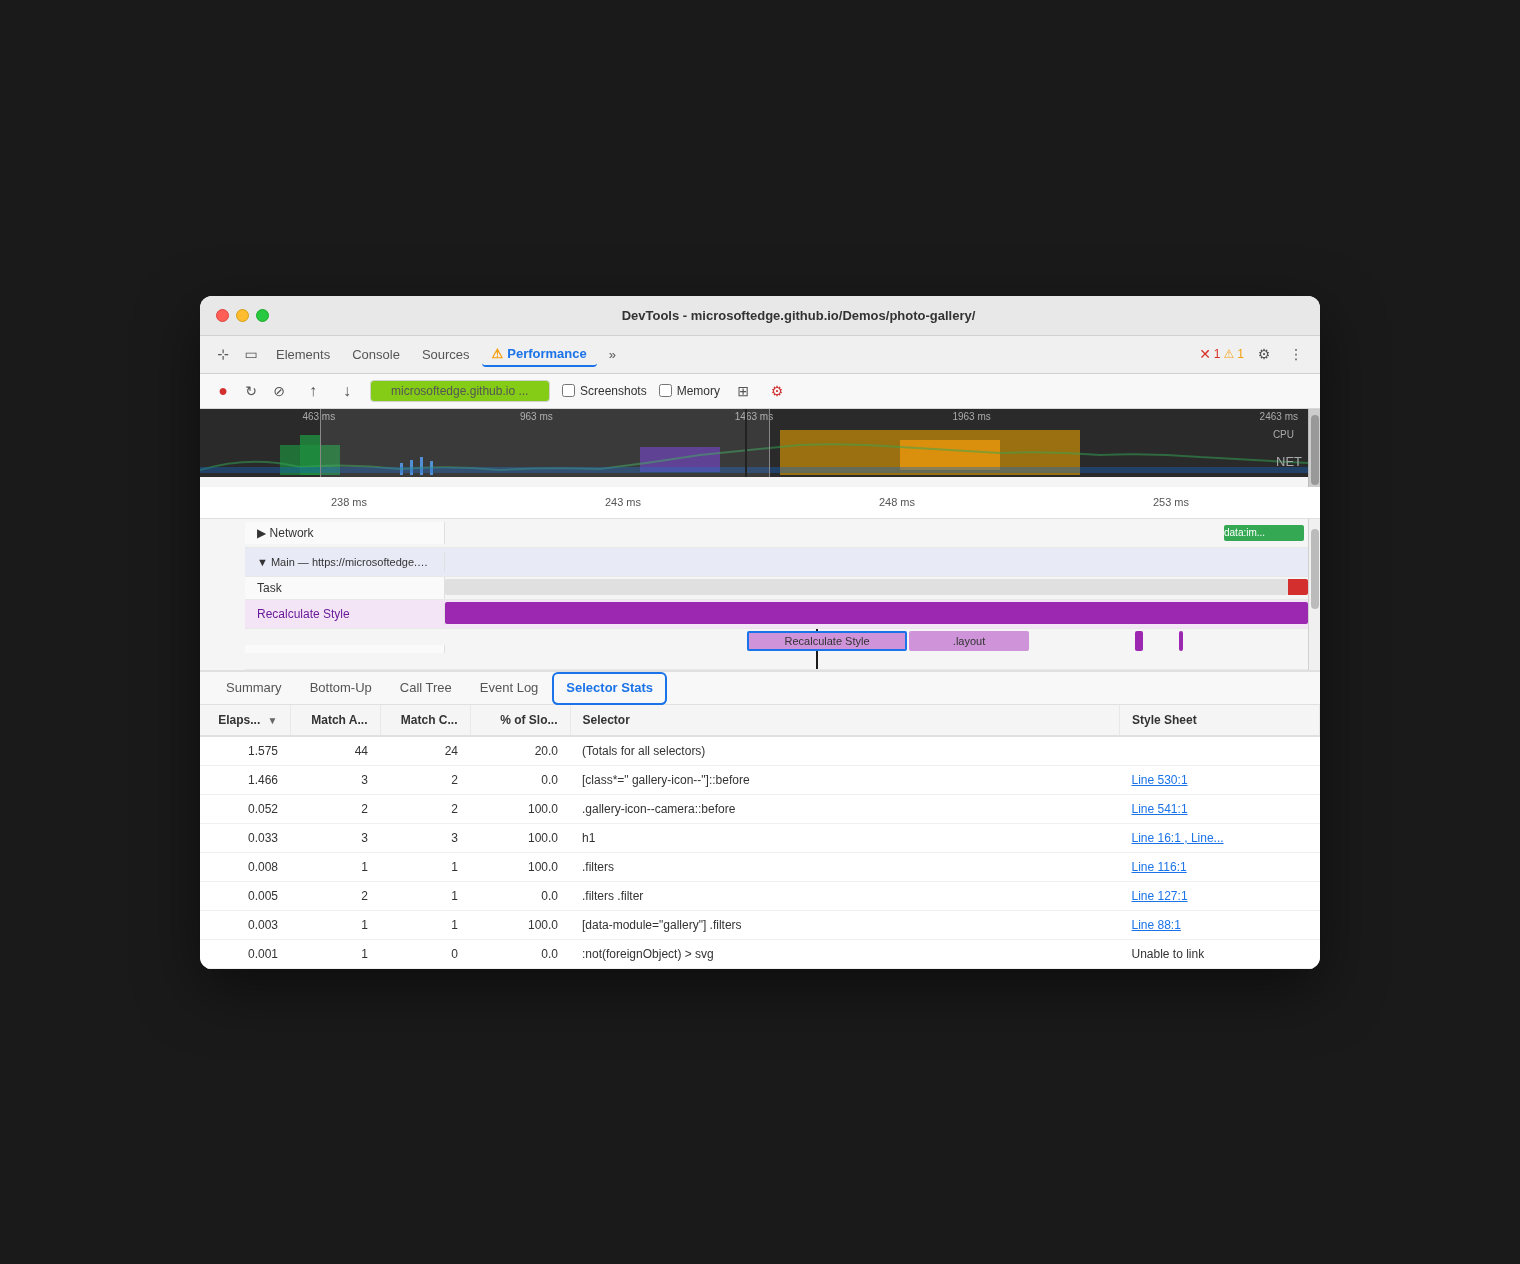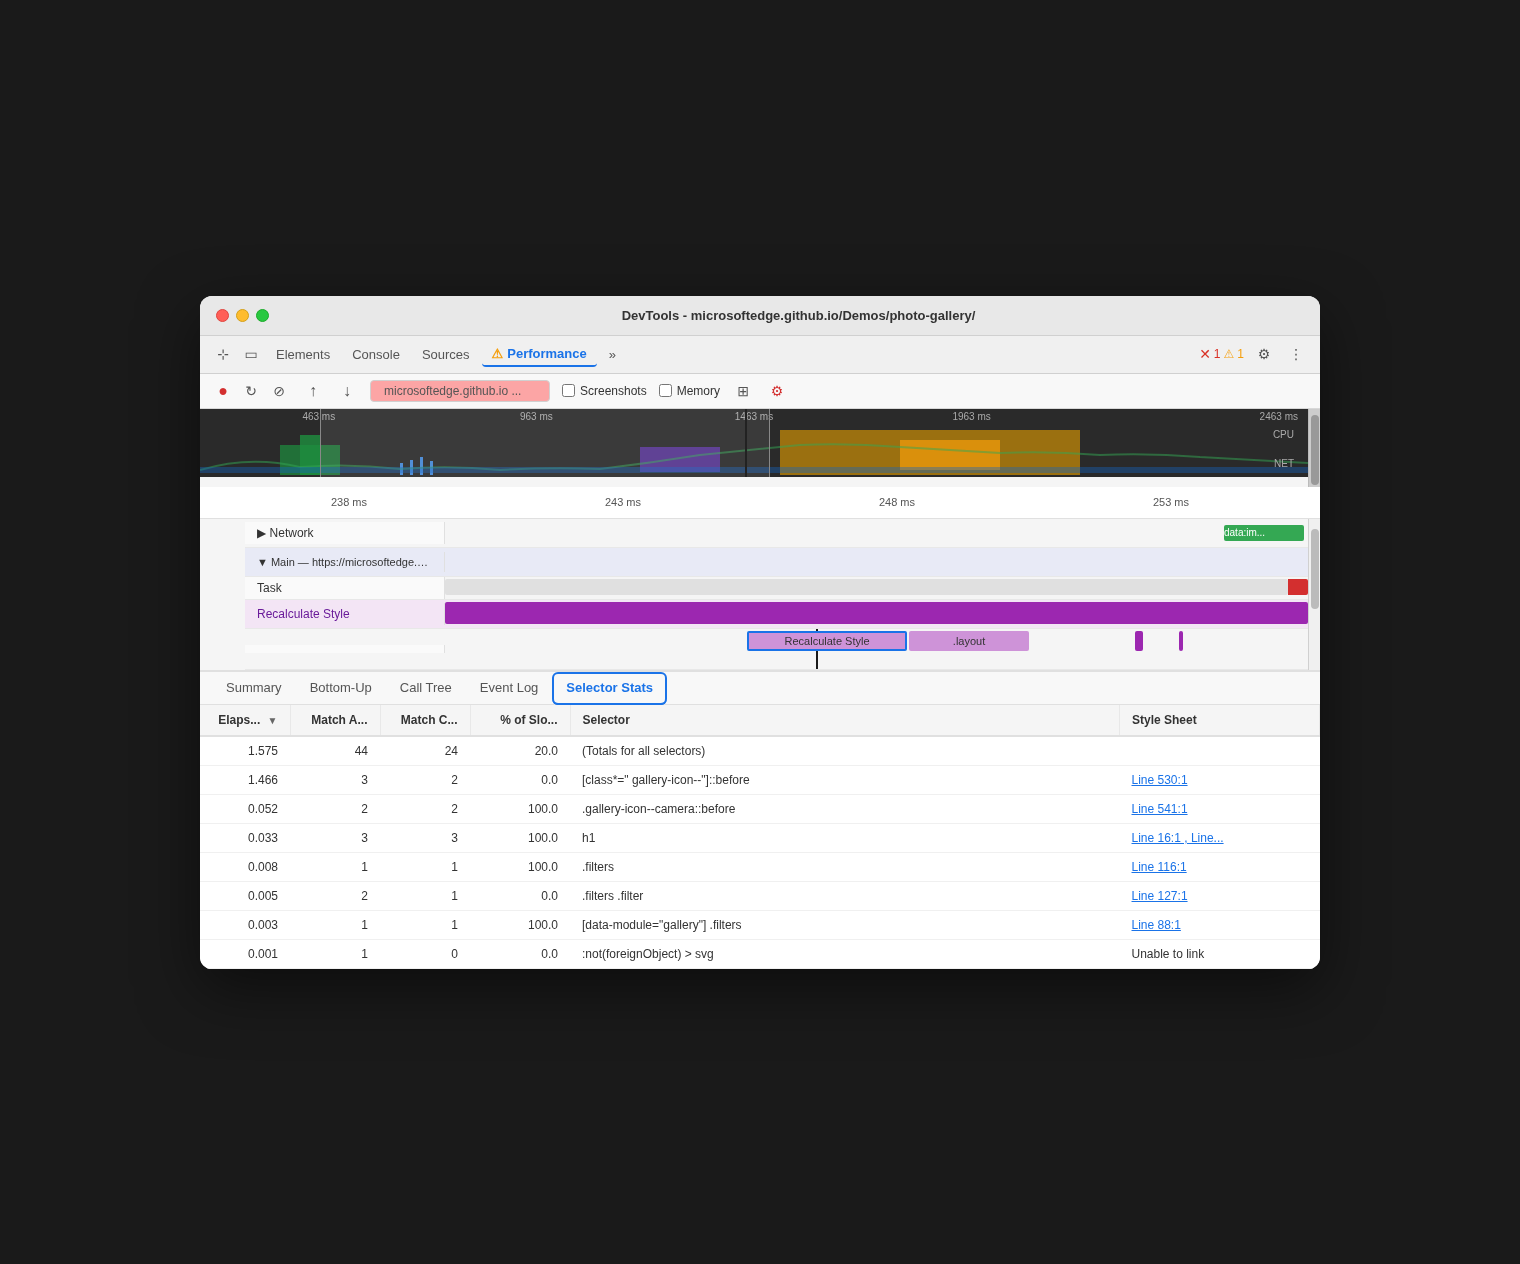--- a/index.html
+++ b/index.html
@@ -116,24 +116,24 @@
       width: 22px;
       height: 22px;
       display: flex;
       align-items: center;
       justify-content: center;
       cursor: pointer;
       color: #555;
       font-size: 14px;
     }
     .url-display {
-      background: #fca5a5;
+      background: #84cc16;
       border: 1px solid #d0d0d0;
       border-radius: 4px;
-      padding: 3px 13px;
+      padding: 3px 20px;
       font-size: 12px;
       color: #555;
       min-width: 180px;
     }
     .checkbox-group {
       display: flex;
       align-items: center;
       gap: 12px;
       font-size: 12px;
       color: #333;
@@ -463,21 +463,21 @@
         <path d="M0,45 Q50,30 100,42 Q150,38 200,44 Q250,40 300,45 Q350,42 400,44 Q450,38 500,30 Q550,25 600,20 Q650,18 700,22 Q750,25 800,28 Q850,26 900,30 Q950,28 1000,32 Q1050,35 1108,38" stroke="#34a853" stroke-width="2" fill="none" opacity="0.5"></path>
       </svg>
 
       <div style="position:absolute;bottom:4px;left:0;right:0;height:6px;background:#1565c0;opacity:0.4;"></div>
 
       <div style="position:absolute;top:0;left:120px;width:450px;height:100%;background:rgba(255,255,255,0.08);border-left:1px solid #888;border-right:1px solid #888;"></div>
 
       <div style="position:absolute;top:0;left:545px;width:2px;height:100%;background:#222;"></div>
 
       <div style="position:absolute;right:14px;top:20px;font-size:10px;color:#aaa;">CPU</div>
-      <div style="position:absolute;right:14px;bottom:8px;font-size:10px;color:#aaa;padding-left:10px;">NET</div>
+      <div style="position:absolute;right:6px;bottom:8px;font-size:13px;color:#aaa;padding-left:10px;">NET</div>
     </div>
     <div class="timeline-scrollbar">
       <div class="timeline-scrollbar-thumb"></div>
     </div>
   </div>
 
   <div class="detail-timeline">
     <span>238 ms</span>
     <span>243 ms</span>
     <span>248 ms</span>

